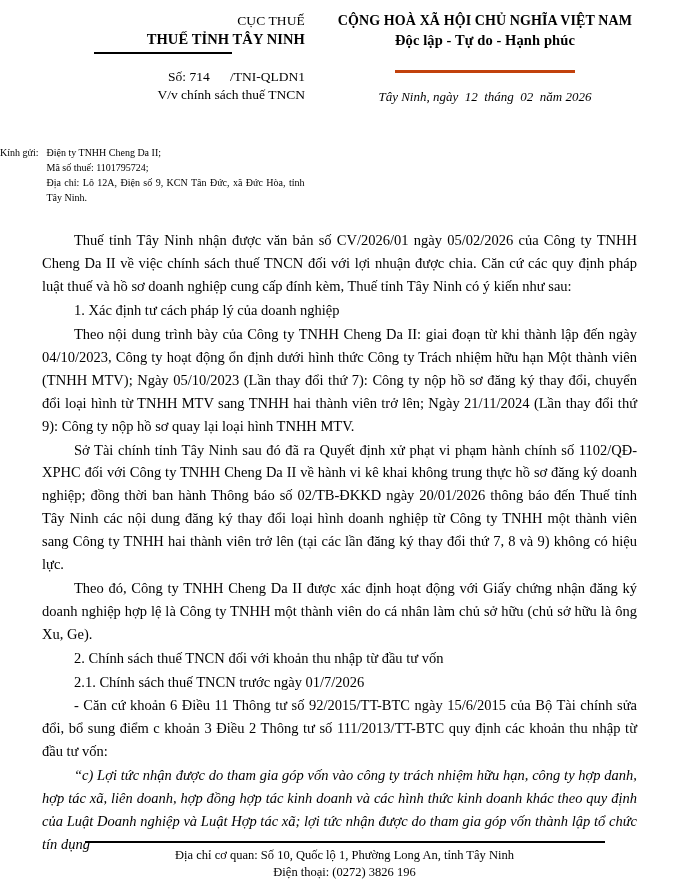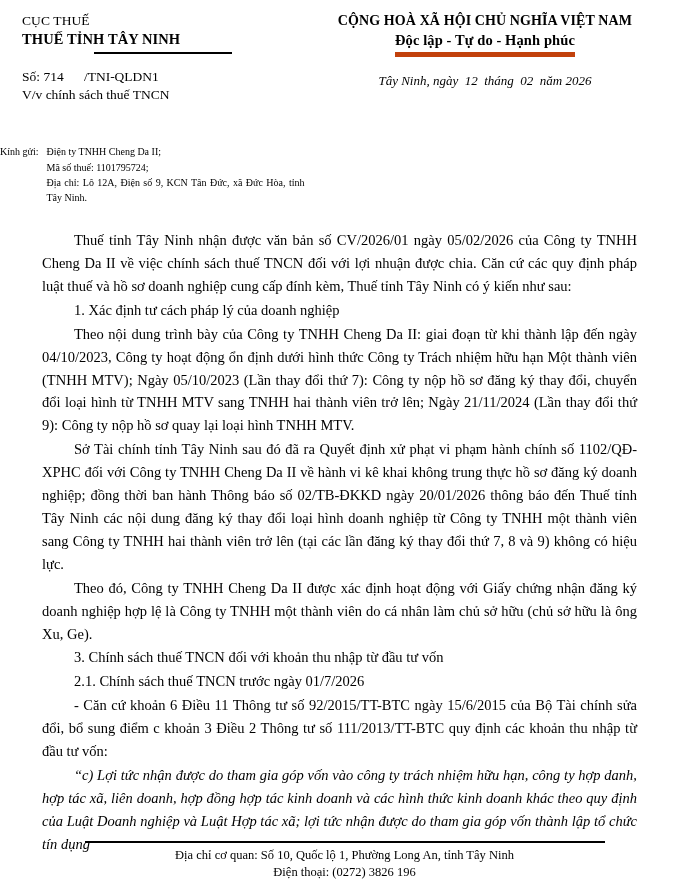--- a/index.html
+++ b/index.html
@@ -24,21 +24,21 @@
   }
 
   
   .doc-header {
     display: flex;
     align-items: flex-start;
     padding: 12px 8px 0 8px;
   }
   .header-left {
     width: 44%;
-    text-align: left;
+    text-align: right;
     padding-left: 14px;
   }
   .header-right {
     width: 56%;
     text-align: center;
   }
   .agency-parent {
     font-size: 13.5px;
     line-height: 1.32;
     letter-spacing: 0.1px;
@@ -74,22 +74,22 @@
     letter-spacing: 0.1px;
     white-space: nowrap;
   }
   .national-motto {
     font-size: 14.5px;
     font-weight: bold;
     line-height: 1.34;
     letter-spacing: 0.1px;
     white-space: nowrap;
     display: inline-block;
-    border-bottom: 5px solid #c2410c;
-    padding-bottom: 1px;
+    border-bottom: 3px solid #c2410c;
+    padding-bottom: 19px;
     margin-top: 1px;
   }
   .place-date {
     margin-top: 16px;
     font-size: 13px;
     font-style: italic;
     white-space: pre;
   }
 
   
@@ -203,21 +203,21 @@
     <p class="para">Thuế tỉnh Tây Ninh nhận được văn bản số CV/2026/01 ngày 05/02/2026 của Công ty TNHH Cheng Da II về việc chính sách thuế TNCN đối với lợi nhuận được chia. Căn cứ các quy định pháp luật thuế và hồ sơ doanh nghiệp cung cấp đính kèm, Thuế tỉnh Tây Ninh có ý kiến như sau:</p>
 
     <p class="para heading">1. Xác định tư cách pháp lý của doanh nghiệp</p>
 
     <p class="para">Theo nội dung trình bày của Công ty TNHH Cheng Da II: giai đoạn từ khi thành lập đến ngày 04/10/2023, Công ty hoạt động ổn định dưới hình thức Công ty Trách nhiệm hữu hạn Một thành viên (TNHH MTV); Ngày 05/10/2023 (Lần thay đổi thứ 7): Công ty nộp hồ sơ đăng ký thay đổi, chuyển đổi loại hình từ TNHH MTV sang TNHH hai thành viên trở lên; Ngày 21/11/2024 (Lần thay đổi thứ 9): Công ty nộp hồ sơ quay lại loại hình TNHH MTV.</p>
 
     <p class="para">Sở Tài chính tỉnh Tây Ninh sau đó đã ra Quyết định xử phạt vi phạm hành chính số 1102/QĐ-XPHC đối với Công ty TNHH Cheng Da II về hành vi kê khai không trung thực hồ sơ đăng ký doanh nghiệp; đồng thời ban hành Thông báo số 02/TB-ĐKKD ngày 20/01/2026 thông báo đến Thuế tỉnh Tây Ninh các nội dung đăng ký thay đổi loại hình doanh nghiệp từ Công ty TNHH một thành viên sang Công ty TNHH hai thành viên trở lên (tại các lần đăng ký thay đổi thứ 7, 8 và 9) không có hiệu lực.</p>
 
     <p class="para">Theo đó, Công ty TNHH Cheng Da II được xác định hoạt động với Giấy chứng nhận đăng ký doanh nghiệp hợp lệ là Công ty TNHH một thành viên do cá nhân làm chủ sở hữu (chủ sở hữu là ông Xu, Ge).</p>
 
-    <p class="para heading">3. Chính sách thuế TNCN đối với khoản thu nhập từ đầu tư vốn</p>
+    <p class="para heading">2. Chính sách thuế TNCN đối với khoản thu nhập từ đầu tư vốn</p>
 
     <p class="para heading">2.1. Chính sách thuế TNCN trước ngày 01/7/2026</p>
 
     <p class="para">- Căn cứ khoản 6 Điều 11 Thông tư số 92/2015/TT-BTC ngày 15/6/2015 của Bộ Tài chính sửa đổi, bổ sung điểm c khoản 3 Điều 2 Thông tư số 111/2013/TT-BTC quy định các khoản thu nhập từ đầu tư vốn:</p>
 
     <p class="para quote">“c) Lợi tức nhận được do tham gia góp vốn vào công ty trách nhiệm hữu hạn, công ty hợp danh, hợp tác xã, liên doanh, hợp đồng hợp tác kinh doanh và các hình thức kinh doanh khác theo quy định của Luật Doanh nghiệp và Luật Hợp tác xã; lợi tức nhận được do tham gia góp vốn thành lập tổ chức tín dụng</p>
 
   </div>
 
   <div class="doc-footer">

